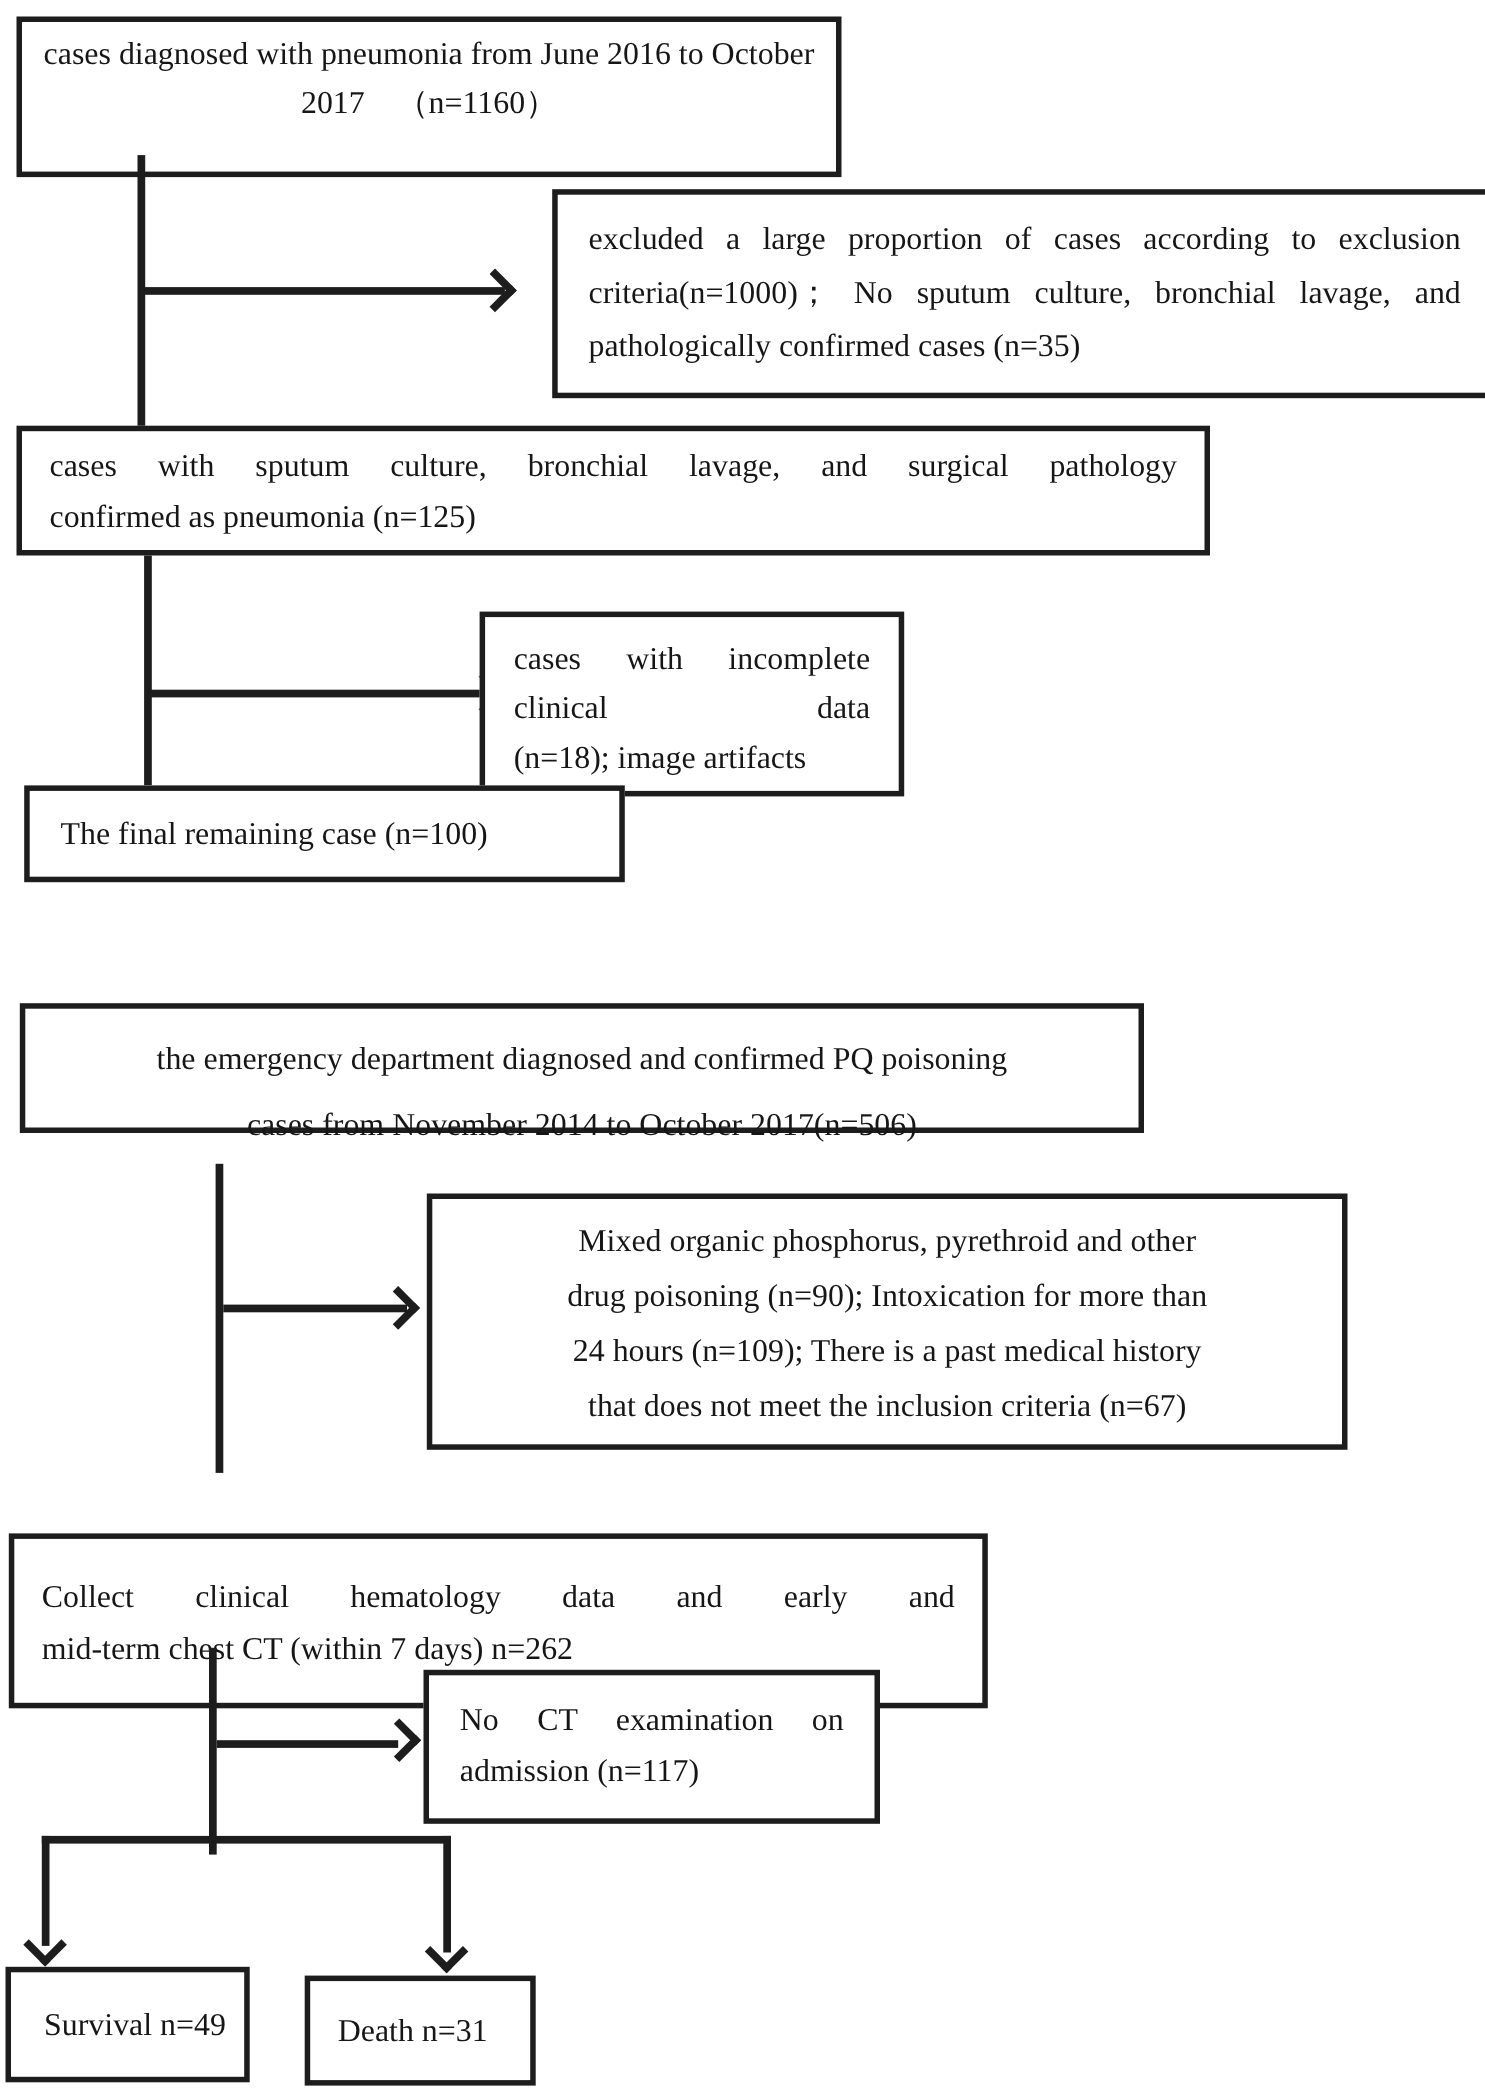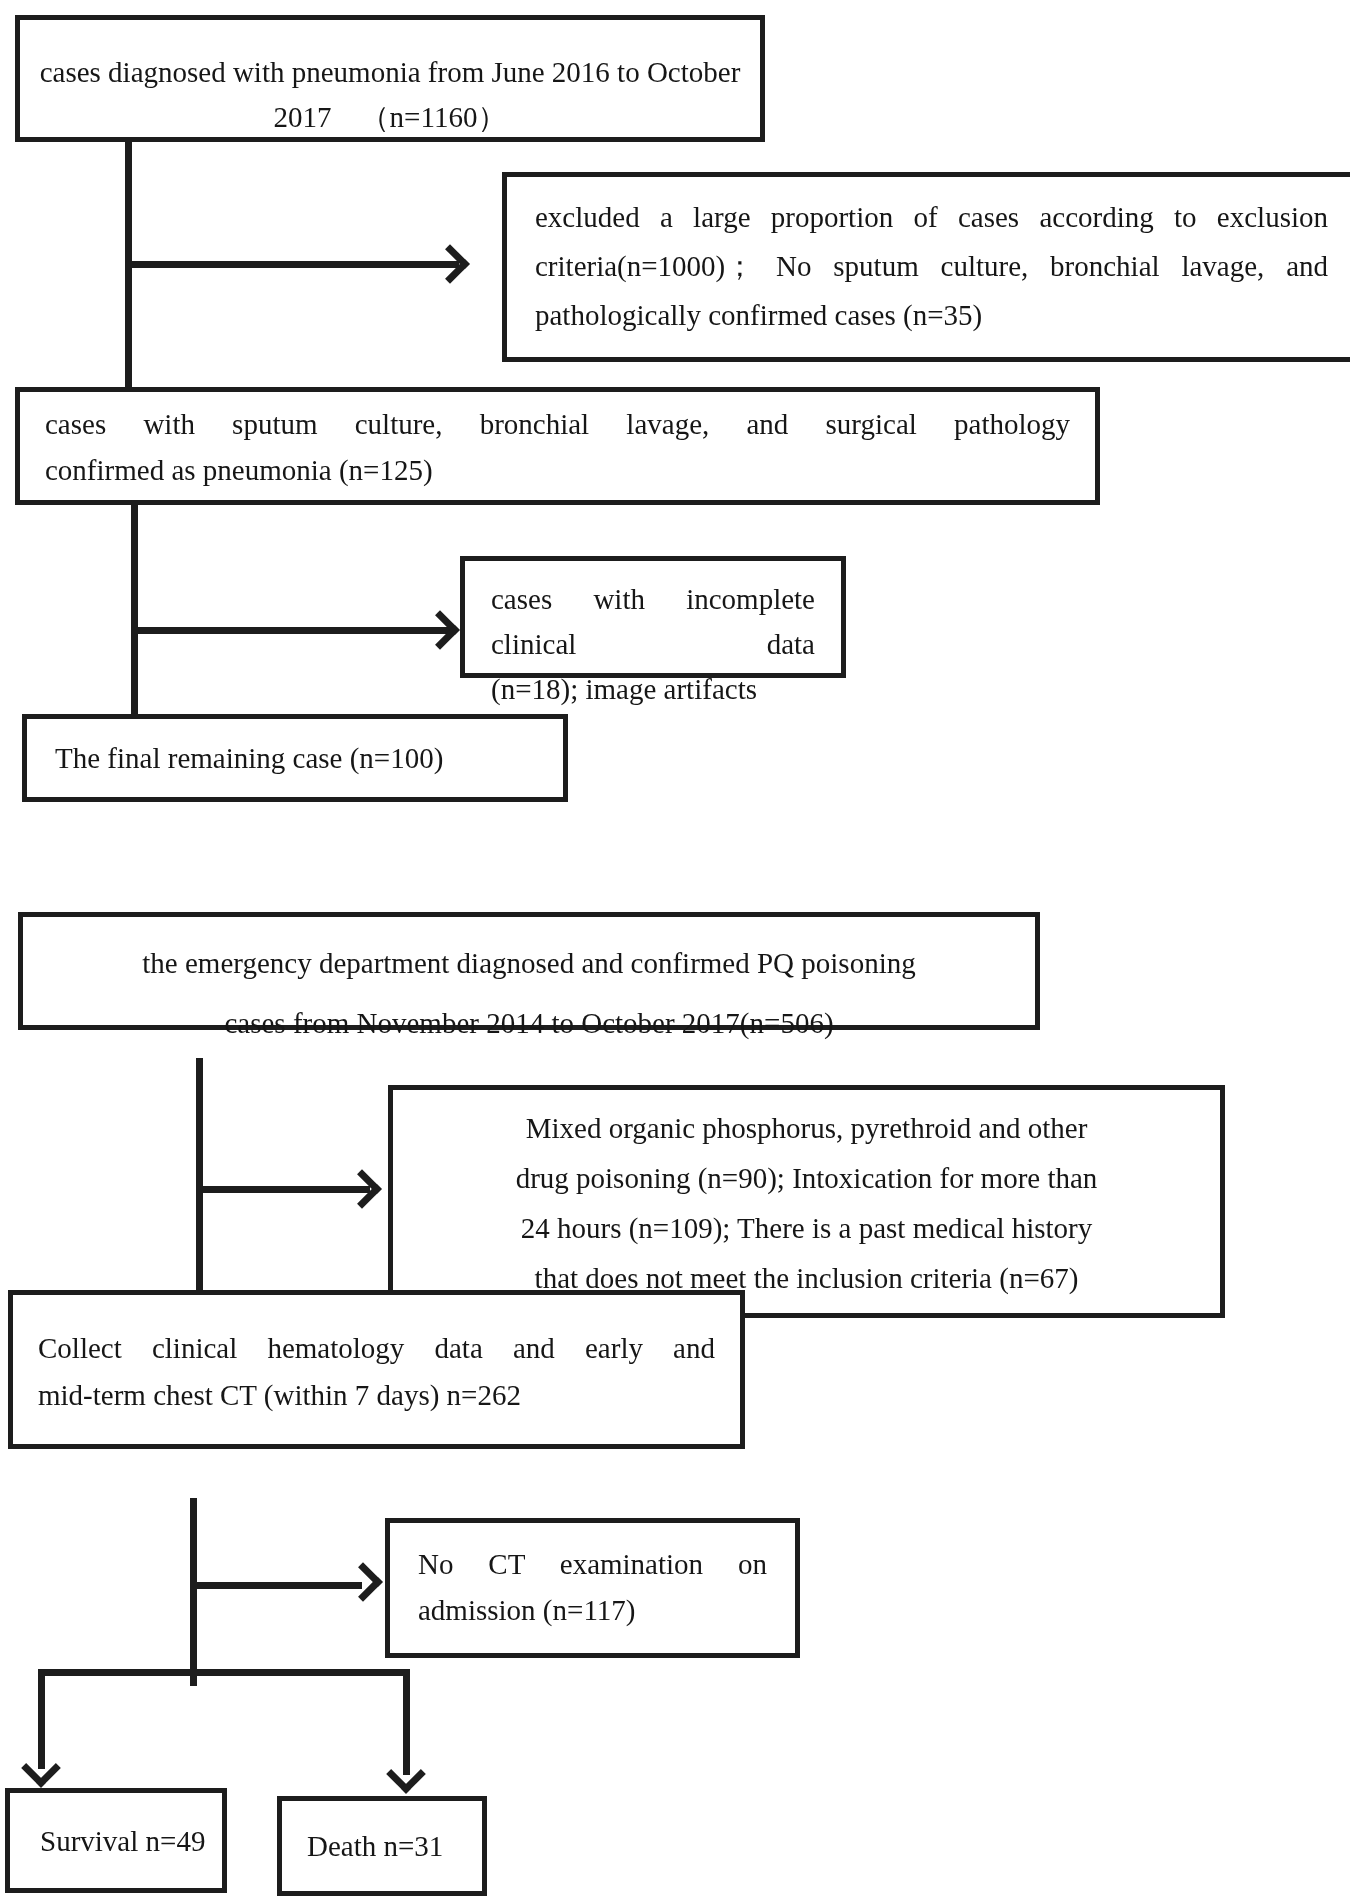--- a/index.html
+++ b/index.html
@@ -26,21 +26,21 @@
   .vl,.hl{position:absolute;background:#1d1d1d;}
   .chev{position:absolute;width:28px;height:28px;box-sizing:border-box;}
   .chev.r{border-top:7px solid #1d1d1d;border-right:7px solid #1d1d1d;transform:rotate(45deg);}
   .chev.d{border-right:7px solid #1d1d1d;border-bottom:7px solid #1d1d1d;transform:rotate(45deg);}
 </style>
 </head>
 <body>
 
 <div id="canvas">
 
-  <div class="box ctr" style="left:15px;top:15px;width:750px;height:127px;padding-top:30px;line-height:45px;">
+  <div class="box ctr" style="left:15px;top:15px;width:750px;height:146px;padding-top:7px;line-height:45px;">
     <div class="line">cases diagnosed with pneumonia from June 2016 to October</div>
     <div class="line">2017　（n=1160）</div>
   </div>
 
   <div class="vl" style="left:125px;top:141px;width:7px;height:248px;"></div>
 
   <div class="hl" style="left:129px;top:261px;width:330px;height:7px;"></div>
   <div class="chev r" style="left:436px;top:250px;"></div>
 
   <div class="box" style="left:470px;top:172px;width:855px;height:190px;padding:16px 24px 0 28px;line-height:49px;margin-left:32px;">
@@ -52,21 +52,21 @@
   <div class="box" style="left:15px;top:387px;width:1085px;height:118px;padding:9px 25px 0 25px;line-height:46px;font-family:Liberation Serif, serif;">
     <div class="line just">cases with sputum culture, bronchial lavage, and surgical pathology</div>
     <div class="line">confirmed as pneumonia (n=125)</div>
   </div>
 
   <div class="vl" style="left:131px;top:505px;width:7px;height:209px;"></div>
 
   <div class="hl" style="left:135px;top:627px;width:315px;height:7px;"></div>
   <div class="chev r" style="left:426px;top:616px;"></div>
 
-  <div class="box" style="left:460px;top:556px;width:386px;height:122px;padding:16px 26px 0 26px;line-height:45px;">
+  <div class="box" style="left:436px;top:556px;width:386px;height:168px;padding:16px 26px 0 26px;line-height:45px;">
     <div class="line just">cases with incomplete clinical data</div>
     <div class="line">(n=18); image artifacts (n=7)</div>
   </div>
 
   <div class="box vflex" style="left:22px;top:714px;width:546px;height:88px;padding-left:28px;">
     <div class="line">The final remaining case (n=100)</div>
   </div>
 
   <div class="box ctr" style="left:18px;top:912px;width:1022px;height:118px;padding-top:16px;line-height:60px;">
     <div class="line">the emergency department diagnosed and confirmed PQ poisoning</div>
@@ -78,21 +78,21 @@
   <div class="hl" style="left:203px;top:1186px;width:167px;height:7px;"></div>
   <div class="chev r" style="left:348px;top:1175px;"></div>
 
   <div class="box ctr" style="left:388px;top:1085px;width:837px;height:233px;padding:13px 18px 0 18px;line-height:50px;">
     <div class="line">Mixed organic phosphorus, pyrethroid and other</div>
     <div class="line">drug poisoning (n=90); Intoxication for more than</div>
     <div class="line">24 hours (n=109); There is a past medical history</div>
     <div class="line">that does not meet the inclusion criteria (n=67)</div>
   </div>
 
-  <div class="box" style="left:8px;top:1290px;width:737px;height:159px;padding:30px 25px 0 25px;line-height:47px;">
+  <div class="box" style="left:8px;top:1394px;width:890px;height:159px;padding:30px 25px 0 25px;line-height:47px;">
     <div class="line just">Collect clinical hematology data and early and</div>
     <div class="line">mid-term chest CT (within 7 days) n=262</div>
   </div>
 
   <div class="vl" style="left:190px;top:1498px;width:7px;height:188px;"></div>
 
   <div class="hl" style="left:197px;top:1582px;width:165px;height:7px;"></div>
   <div class="chev r" style="left:349px;top:1568px;"></div>
 
   <div class="box" style="left:385px;top:1518px;width:415px;height:140px;padding:18px 28px 0 28px;line-height:46px;">

